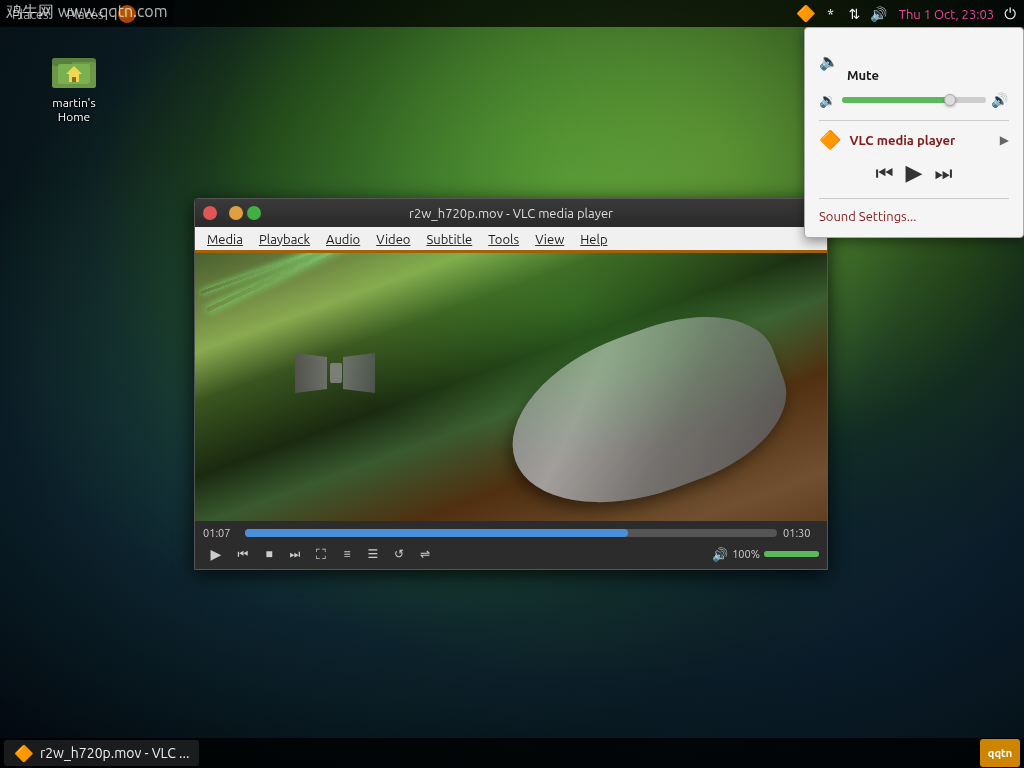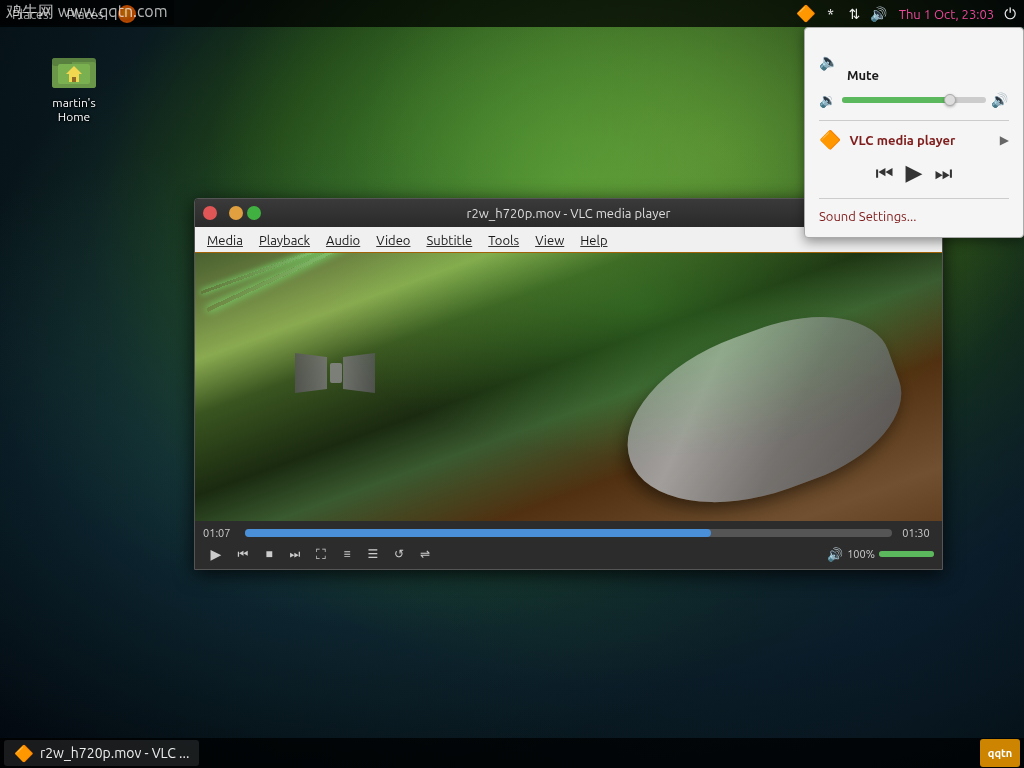--- a/index.html
+++ b/index.html
@@ -113,21 +113,21 @@
       text-shadow: 1px 1px 2px black, -1px -1px 2px black;
       margin-top: 4px;
       line-height: 1.2;
     }
 
     
     .vlc-window {
       position: absolute;
       top: 198px;
       left: 194px;
-      width: 749px;
+      width: 634px;
       background: #1a1a1a;
       border: 1px solid #555;
       border-radius: 4px 4px 0 0;
       box-shadow: 0 4px 20px rgba(0,0,0,0.8);
       z-index: 50;
     }
     .vlc-titlebar {
       background: linear-gradient(to bottom, #3a3a3a, #2a2a2a);
       height: 28px;
       display: flex;
@@ -160,21 +160,21 @@
       transform: translateX(-50%);
       font-size: 13px;
       color: #ddd;
     }
     .vlc-menubar {
       background: #f0f0f0;
       display: flex;
       align-items: center;
       height: 26px;
       padding: 0 4px;
-      border-bottom: 1px solid #a16207;
+      border-bottom: 3px solid #a16207;
     }
     .vlc-menu-item {
       padding: 2px 8px;
       font-size: 13px;
       color: #1a1a1a;
       cursor: pointer;
       border-radius: 2px;
     }
     .vlc-menu-item.underline { text-decoration: underline; text-decoration-color: #333; }
 
@@ -290,21 +290,21 @@
       display: flex;
       align-items: center;
       gap: 6px;
       margin-bottom: 4px;
     }
     .vlc-time {
       font-size: 11px;
       color: #ccc;
       min-width: 36px;
     }
-    .vlc-time.right { text-align: center; }
+    .vlc-time.right { text-align: left; }
     .vlc-progress-bar {
       flex: 1;
       height: 8px;
       background: #555;
       border-radius: 4px;
       position: relative;
       cursor: pointer;
     }
     .vlc-progress-fill {
       height: 100%;

